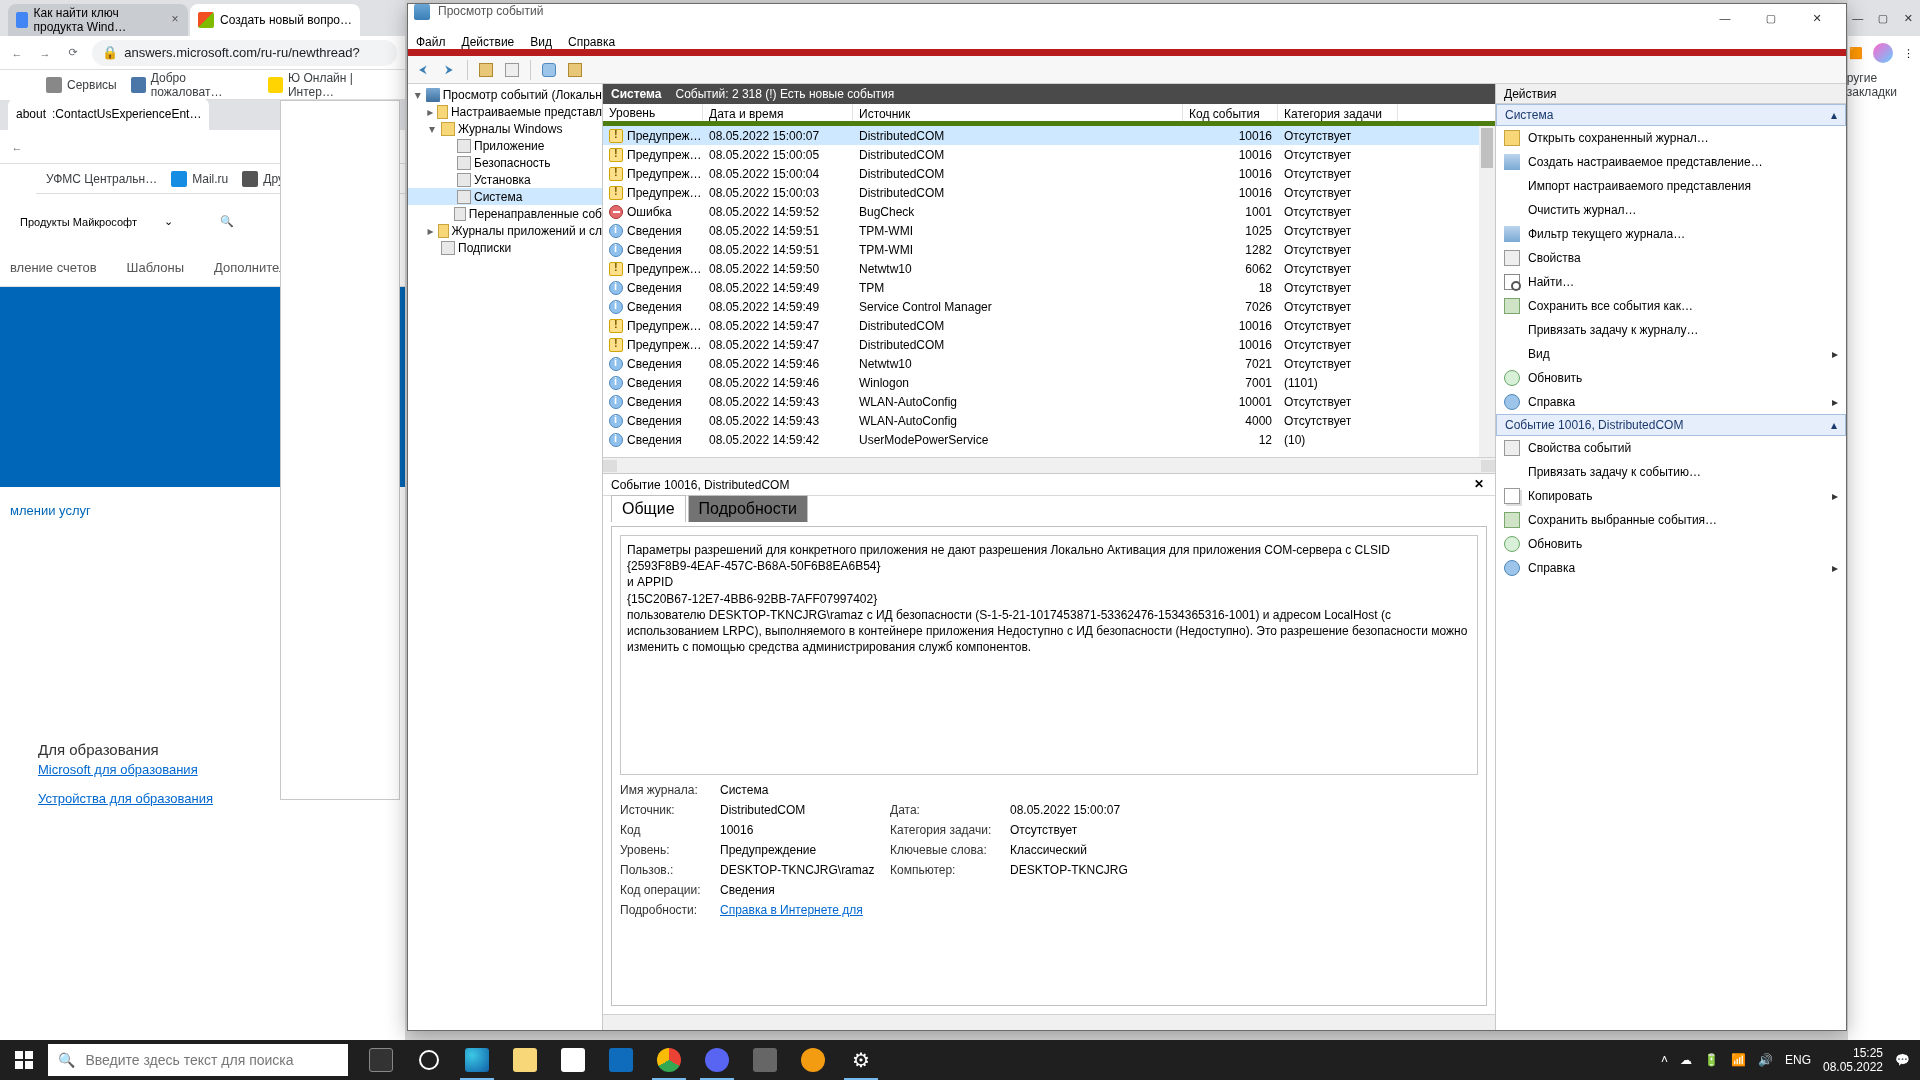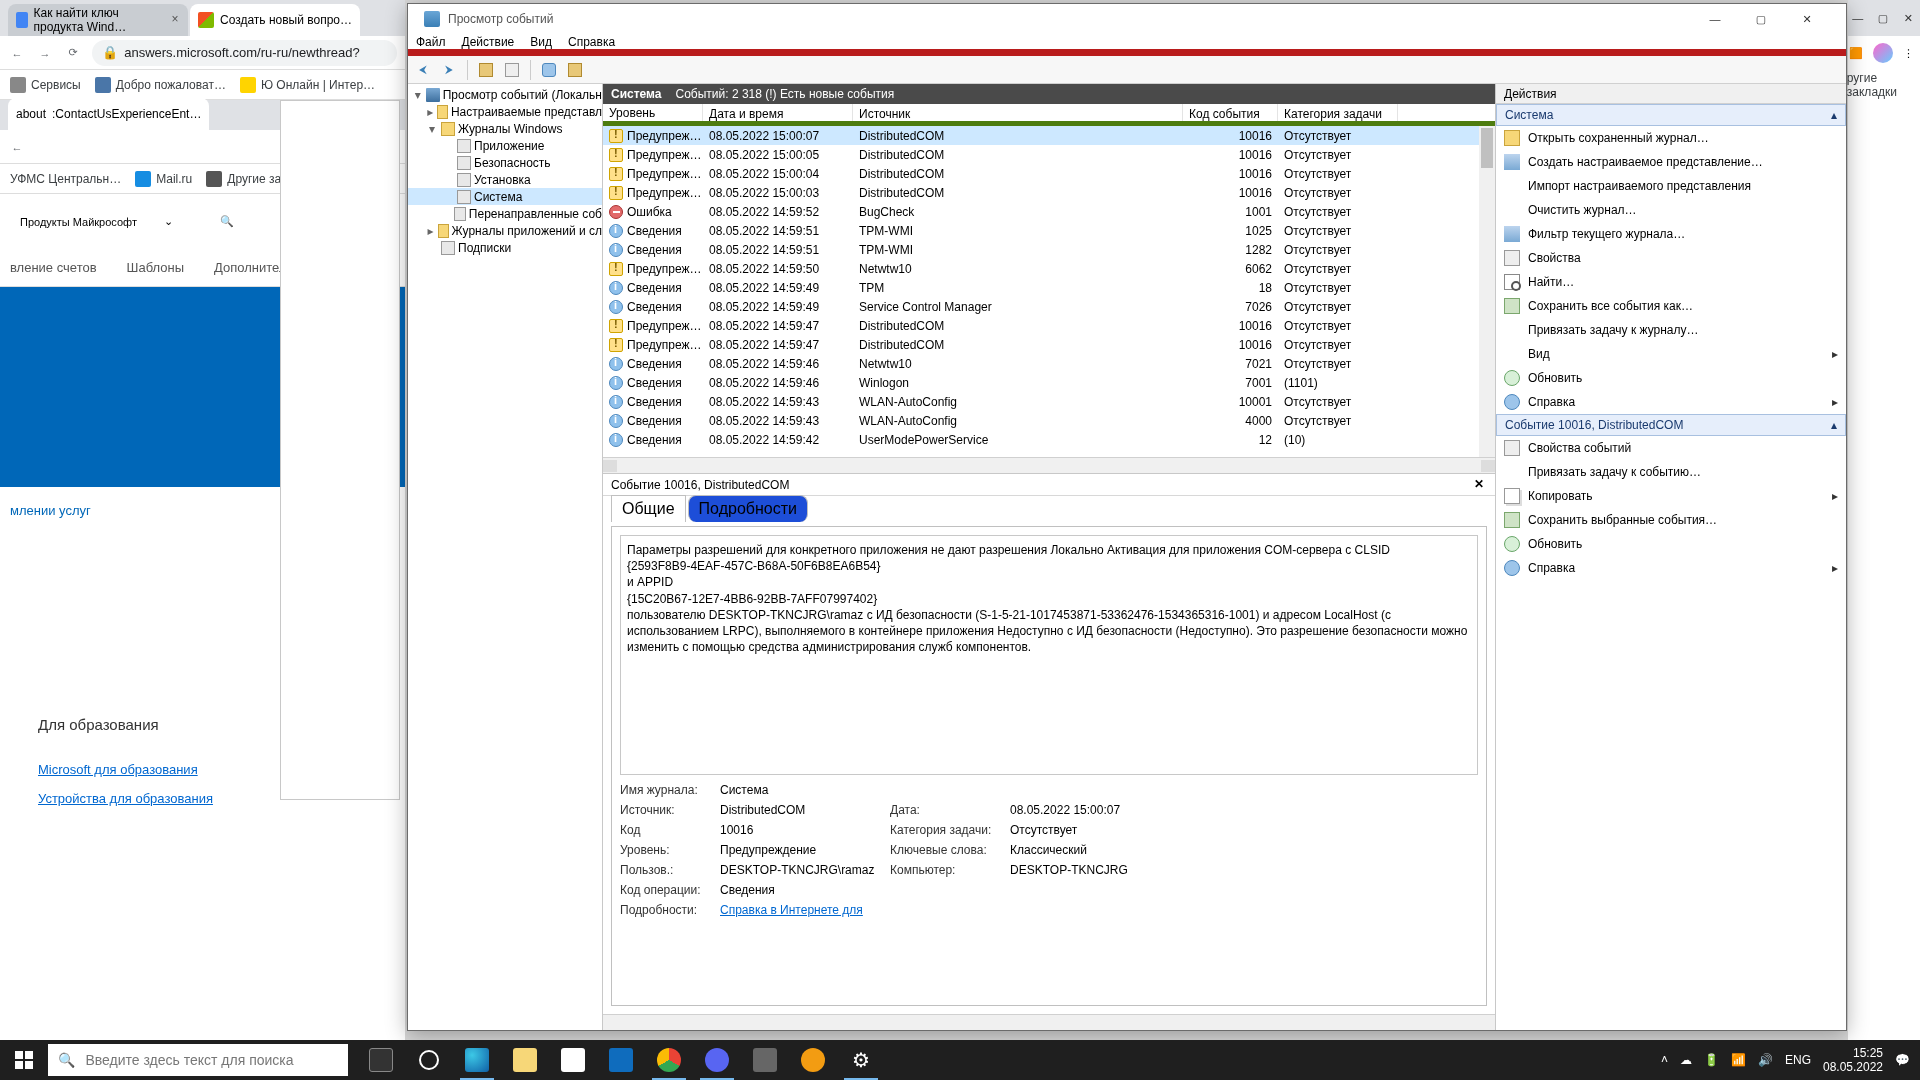--- a/index.html
+++ b/index.html
@@ -10,39 +10,39 @@
 .chrome-tabs { height:36px; background:#dfe1e5; display:flex; align-items:flex-end; padding-left:8px; gap:2px; }
 .chrome-tab { height:32px; background:#fff; border-radius:8px 8px 0 0; display:flex; align-items:center; padding:0 8px; gap:6px; font-size:12px; max-width:180px; }
 .chrome-tab.inactive{background:#c9cdd2;}
 .favicon{width:16px;height:16px;border-radius:2px;background:#4285f4;}
 .favicon.ms{background:linear-gradient(135deg,#f25022 0 50%,#7fba00 0 100%);}
 .tab-close{width:14px;height:14px;text-align:center;line-height:12px;color:#555;}
 .chrome-addr{height:34px;background:#fff;display:flex;align-items:center;gap:10px;padding:0 8px;border-bottom:1px solid #ddd;}
 .nav-ico{width:18px;height:18px;display:flex;align-items:center;justify-content:center;color:#5f6368;}
 .addr-bar{flex:1;height:26px;background:#f1f3f4;border-radius:13px;display:flex;align-items:center;padding:0 10px;font-size:13px;color:#202124;}
 .lock-ico{color:#5f6368;margin-right:6px;}
-.chrome-bm{height:30px;background:#fff;border-bottom:1px solid #ddd;display:flex;align-items:center;gap:14px;padding:0 10px;font-size:12px;color:#3c4043;}
+.chrome-bm{height:30px;background:#fff;border-bottom:1px solid #ddd;display:flex;align-items:center;gap:14px;padding:0 10px;font-size:12px;color:#3c4043;margin-left:36px;}
 .bm-item{display:flex;align-items:center;gap:5px;}
 .bm-ico{width:16px;height:16px;background:#888;border-radius:2px;}
 .avatar{width:20px;height:20px;border-radius:50%;background:linear-gradient(135deg,#f6c,#6cf);}
 .ms-header{height:55px;background:#fff;display:flex;align-items:center;gap:27px;padding:0 20px;}
 .green-dot{width:22px;height:22px;border-radius:50%;background:#6cbf2d;}
 .ms-nav{height:38px;background:#fff;border-bottom:1px solid #ddd;display:flex;align-items:center;gap:30px;padding:0 10px;font-size:13px;color:#555;}
 .blue-banner{height:200px;background:#0067b8;}
 .ms-links{padding:16px 10px;font-size:13px;color:#0067b8;}
 .edu-box { position:absolute; left:38px; bottom:220px; font-size:13px; color:#555; }
-.edu-box .title{font-size:15px;color:#333;margin-bottom:29px;}
+.edu-box .title{font-size:15px;color:#333;margin-bottom:4px;}
 .edu-box .link{margin-bottom:14px;font-size:13px;}
 
 
 .page-peek{position:absolute;left:280px;top:100px;width:120px;height:700px;background:#fff;border:1px solid #c8c8c8;}
 
 
 .evw { position:absolute; left:407px; top:3px; width:1440px; height:1028px; background:#fff; border:1px solid #6b6b6b; box-shadow:0 4px 20px rgba(0,0,0,.3); display:flex; flex-direction:column;}
-.evw-title{height:30px;background:#fff;display:flex;align-items:center;padding:0 16px;gap:8px;}
+.evw-title{height:30px;background:#fff;display:flex;align-items:flex-start;padding:0 6px;gap:8px;}
 .evw-title .ico{width:16px;height:16px;background:linear-gradient(#6aa6d6,#3a7fb6);border-radius:2px;}
 .evw-title .txt{font-size:12px;color:#555;}
 .win-btns{margin-left:auto;display:flex;}
 .win-btn{width:46px;height:28px;display:flex;align-items:center;justify-content:center;color:#333;}
 .evw-menu{height:22px;background:#fff;display:flex;align-items:center;gap:16px;padding:0 8px;font-size:12px;border-bottom:7px solid #b91c1c;}
 .evw-tb{height:28px;background:#f7f7f7;border-bottom:1px solid #d0d0d0;display:flex;align-items:center;gap:4px;padding:0 4px;}
 .tb-btn{width:22px;height:22px;display:flex;align-items:center;justify-content:center;border:1px solid transparent;}
 .tb-btn .sq{width:14px;height:14px;}
 .evw-body{flex:1;display:flex;min-height:0;}
 
@@ -84,21 +84,21 @@
 .h-scroll::before{left:0;} .h-scroll::after{right:0;}
 .v-scroll{position:absolute;right:0;top:22px;bottom:16px;width:16px;background:#f0f0f0;}
 .v-scroll .thumb{position:absolute;left:2px;top:2px;width:12px;height:40px;background:#c0c0c0;}
 
 
 .detail{flex:1;display:flex;flex-direction:column;}
 .detail-title{height:22px;display:flex;align-items:center;padding:0 8px;font-size:12px;background:#fff;border-bottom:1px solid #d8d8d8;}
 .detail-close{margin-left:auto;width:16px;height:16px;text-align:center;font-weight:bold;cursor:pointer;}
 .tabs{height:26px;display:flex;align-items:flex-end;padding:4px 8px 0;background:#fff;gap:2px;}
 .tab{padding:4px 10px;border:1px solid #c0c0c0;border-bottom:none;background:#fff;font-size:16px;margin-top:24px;}
-.tab.inactive{background:#1d4ed8;border-radius:8px;}
+.tab.inactive{background:#737373;}
 .detail-body{flex:1;margin:4px 8px 8px;border:1px solid #c0c0c0;background:#fff;padding:8px;font-size:12px;overflow:auto;display:flex;flex-direction:column;gap:8px;}
 .detail-msg{border:1px solid #c8c8c8;padding:6px;height:240px;overflow:auto;line-height:1.35;}
 .detail-grid{display:grid;grid-template-columns:90px 160px 110px 200px;row-gap:6px;column-gap:10px;}
 .detail-grid .lbl{color:#333;}
 .link{color:#0067d0;text-decoration:underline;cursor:pointer;}
 .detail-hscroll{height:16px;background:#f0f0f0;border-top:1px solid #d0d0d0;}
 
 
 .actions{width:350px;background:#fff;display:flex;flex-direction:column;font-size:12px;}
 .actions-title{height:20px;background:#f0f0f0;border-bottom:1px solid #d0d0d0;padding:3px 8px;font-size:12px;}

